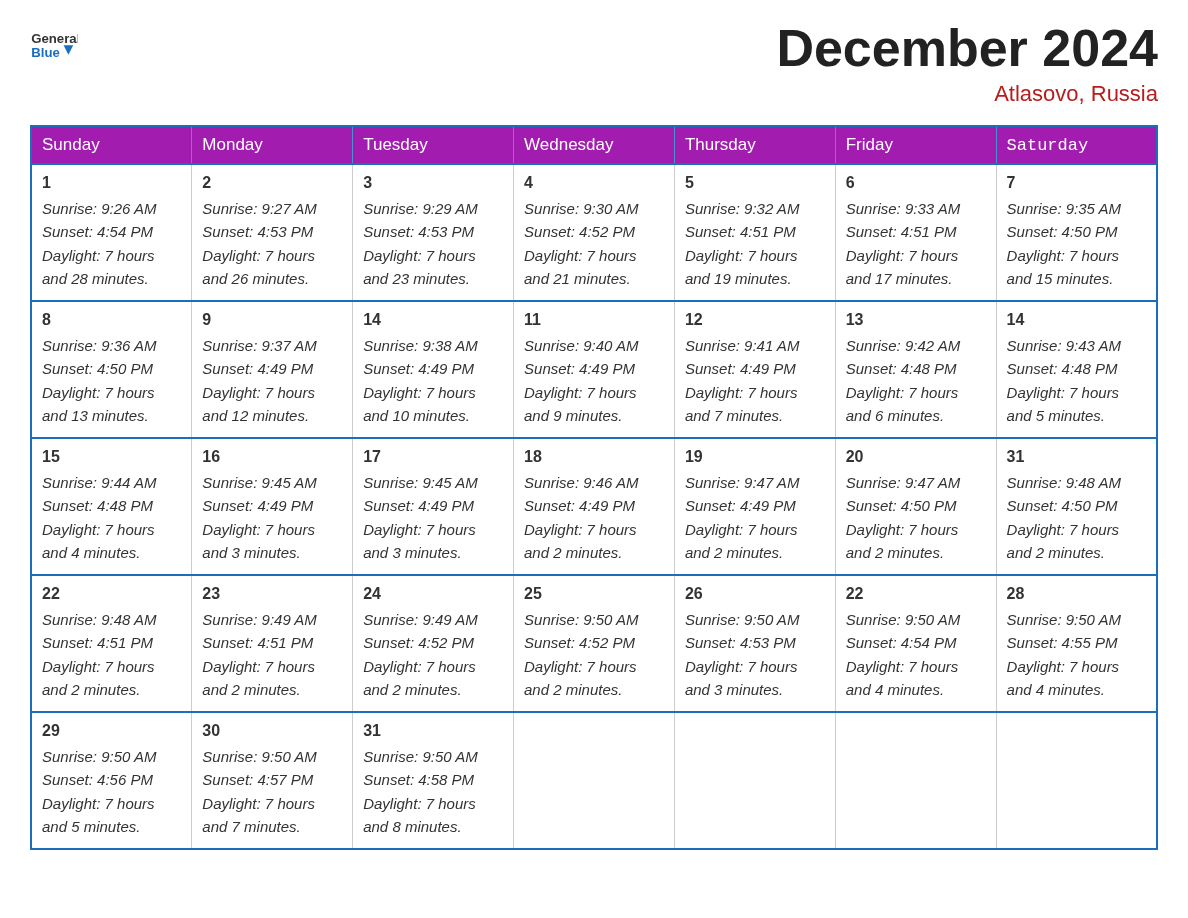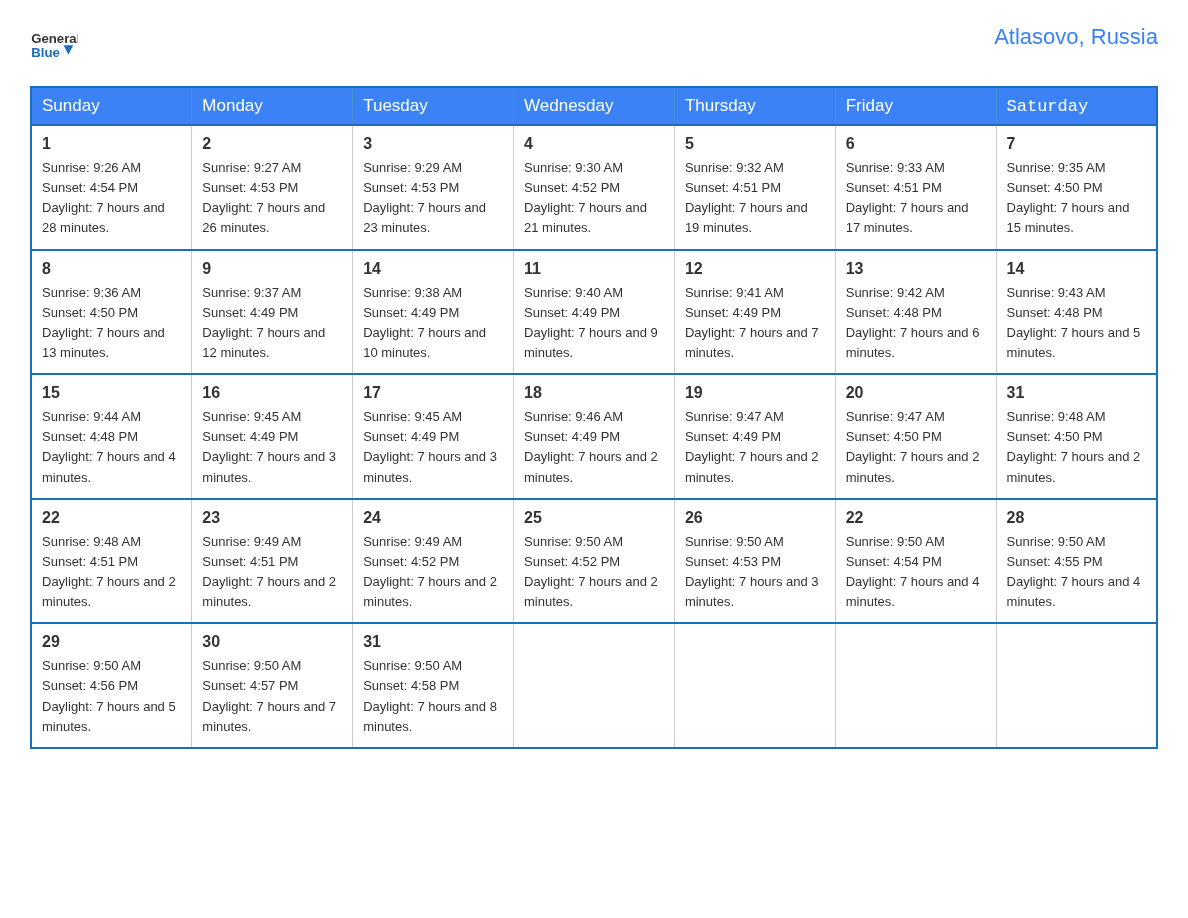--- a/index.html
+++ b/index.html
@@ -21,30 +21,30 @@
       text-align: right;
     }
     .month-title {
       font-size: 52px;
       font-weight: bold;
       color: #222;
       line-height: 1.1;
     }
     .location {
       font-size: 22px;
-      color: #3b82f6;
+      color: #b91c1c;
       margin-top: 4px;
     }
     .calendar {
       width: 100%;
       border-collapse: collapse;
       border: 2px solid #1a6ebd;
     }
     .calendar thead tr th {
-      background-color: #3b82f6;
+      background-color: #a21caf;
       color: #fff;
       font-size: 17px;
       font-weight: normal;
       padding: 8px 10px;
       text-align: left;
       border-right: 1px solid #4a8fd4;
     }
     .calendar thead tr th:last-child {
       border-right: none;
       font-family: Liberation Mono, monospace;
@@ -63,22 +63,23 @@
     .calendar tbody tr td:last-child {
       border-right: none;
     }
     .day-number {
       font-size: 16px;
       font-weight: bold;
       display: block;
       margin-bottom: 2px;
     }
     .day-info {
-      font-size: 13px;
+      font-size: 15px;
       line-height: 1.55;
+      font-style: italic;
     }
     .empty {
       background: #fff;
     }
     .logo-svg {
       width: 48px;
       height: 48px;
       margin-right: 4px;
     }
     .logo-wrapper {
@@ -91,20 +92,21 @@
 
 <div class="header">
   <div class="logo-wrapper">
     <svg class="logo-svg" viewBox="0 0 80 60" xmlns="http://www.w3.org/2000/svg">
       <text x="2" y="28" font-family="Arial" font-weight="bold" font-size="22" fill="#333">General</text>
       <polygon points="56,32 72,32 64,48" fill="#1a6ebd"></polygon>
       <text x="2" y="52" font-family="Arial" font-weight="bold" font-size="22" fill="#1a6ebd">Blue</text>
     </svg>
   </div>
   <div class="title-block">
+    <div class="month-title">December 2024</div>
     <div class="location">Atlasovo, Russia</div>
   </div>
 </div>
 
 <table class="calendar">
   <thead>
     <tr>
       <th>Sunday</th>
       <th>Monday</th>
       <th>Tuesday</th>

